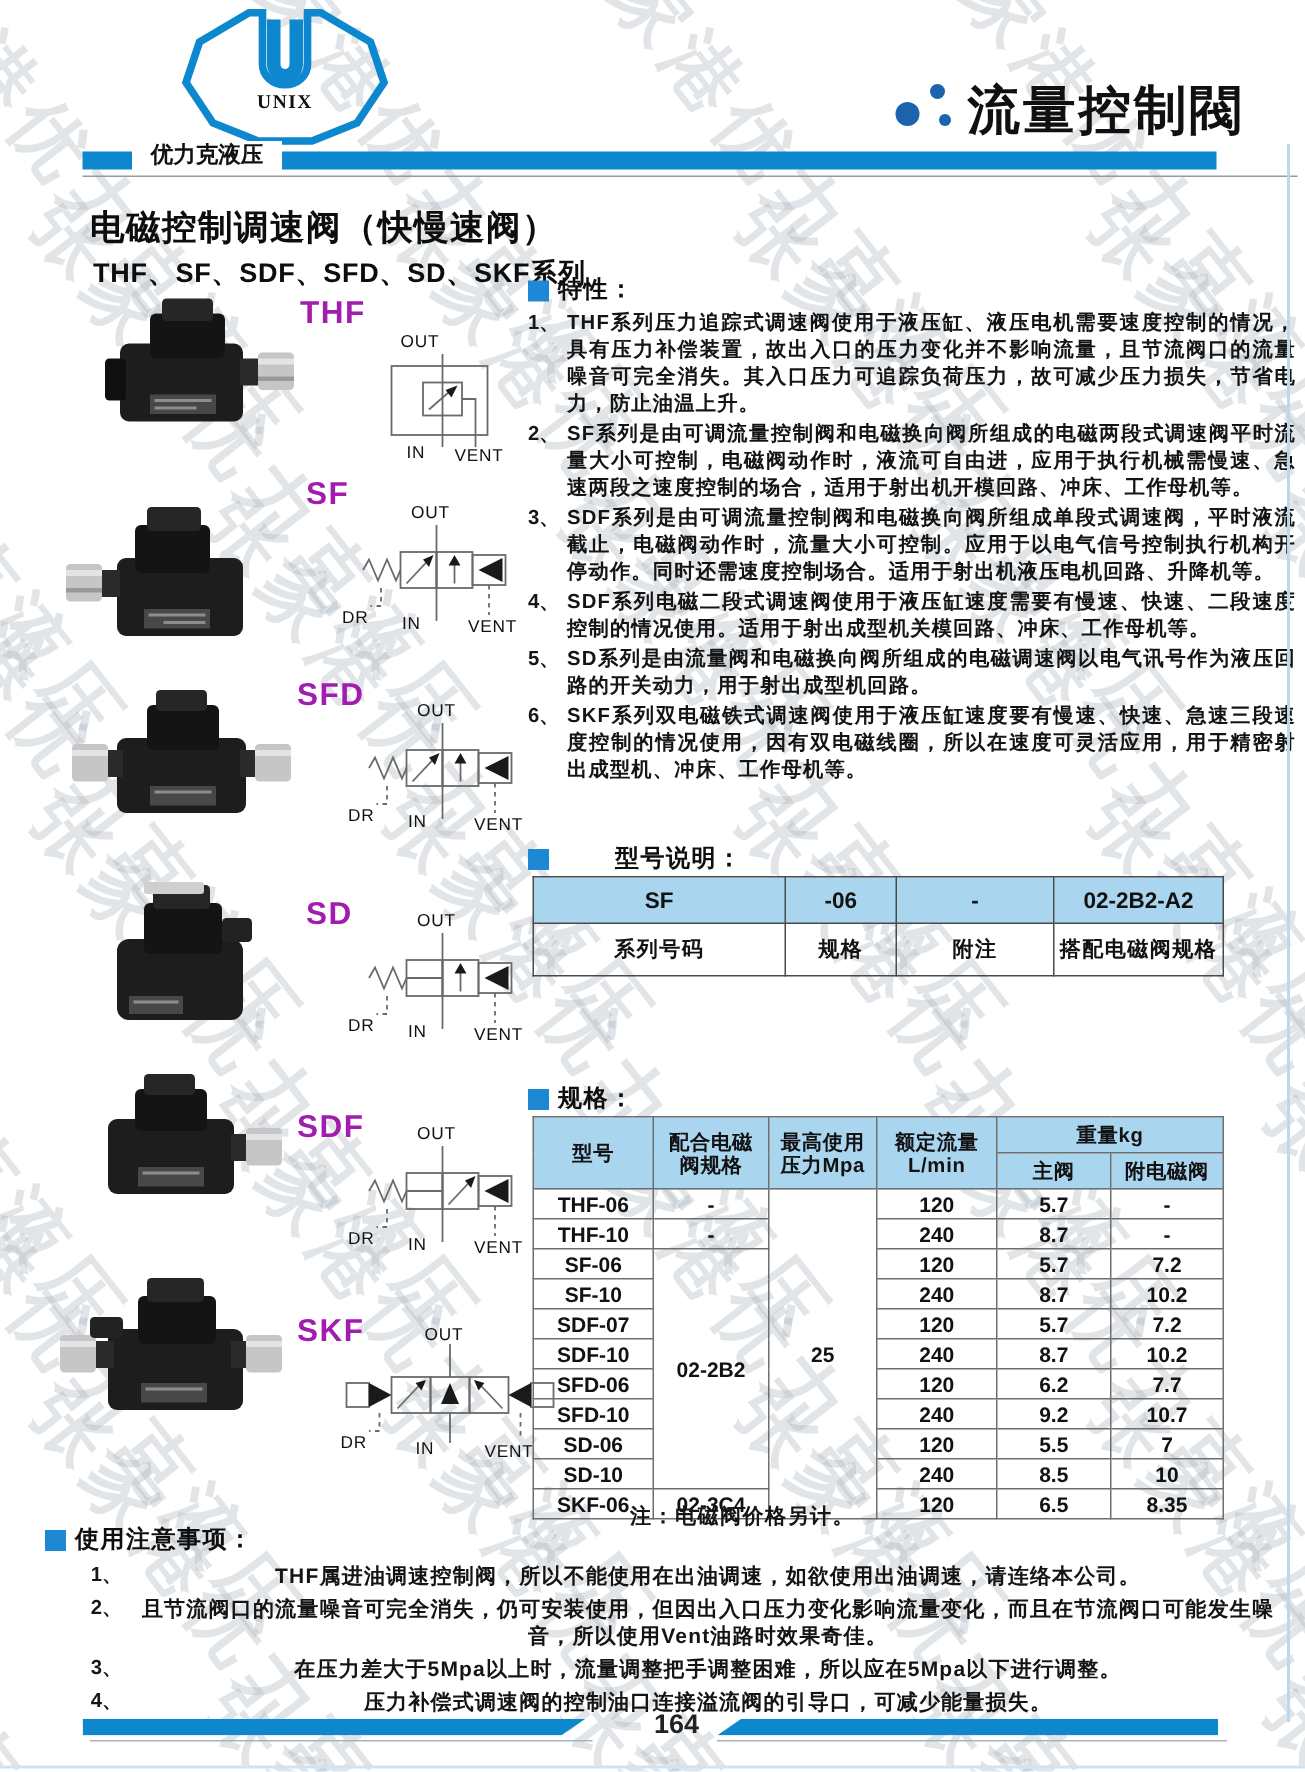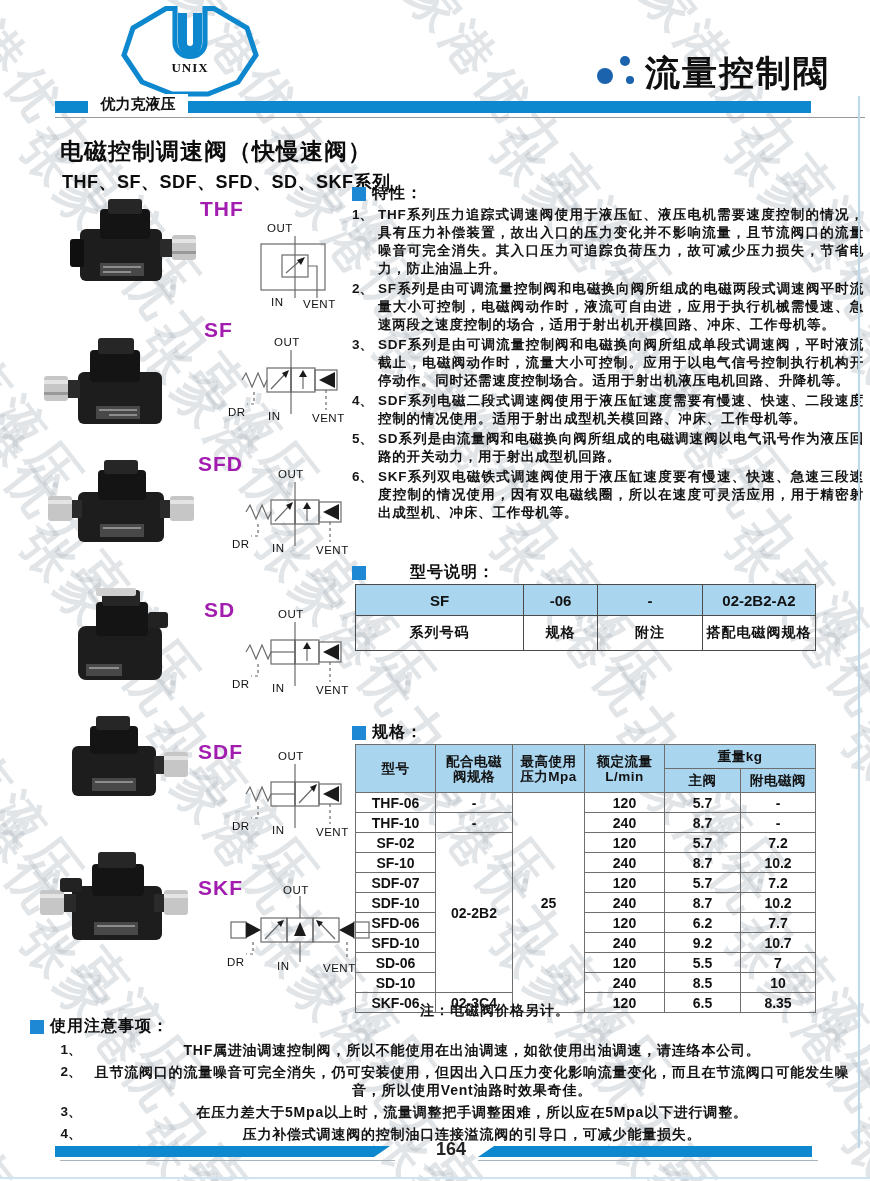--- a/index.html
+++ b/index.html
@@ -469,21 +469,21 @@
       <td>-</td>
     </tr>
     <tr>
       <td>THF-10</td>
       <td>-</td>
       <td>240</td>
       <td>8.7</td>
       <td>-</td>
     </tr>
     <tr>
-      <td>SF-02</td>
+      <td>SF-06</td>
       <td rowspan="8">02-2B2</td>
       <td>120</td>
       <td>5.7</td>
       <td>7.2</td>
     </tr>
     <tr>
       <td>SF-10</td>
       <td>240</td>
       <td>8.7</td>
       <td>10.2</td>

